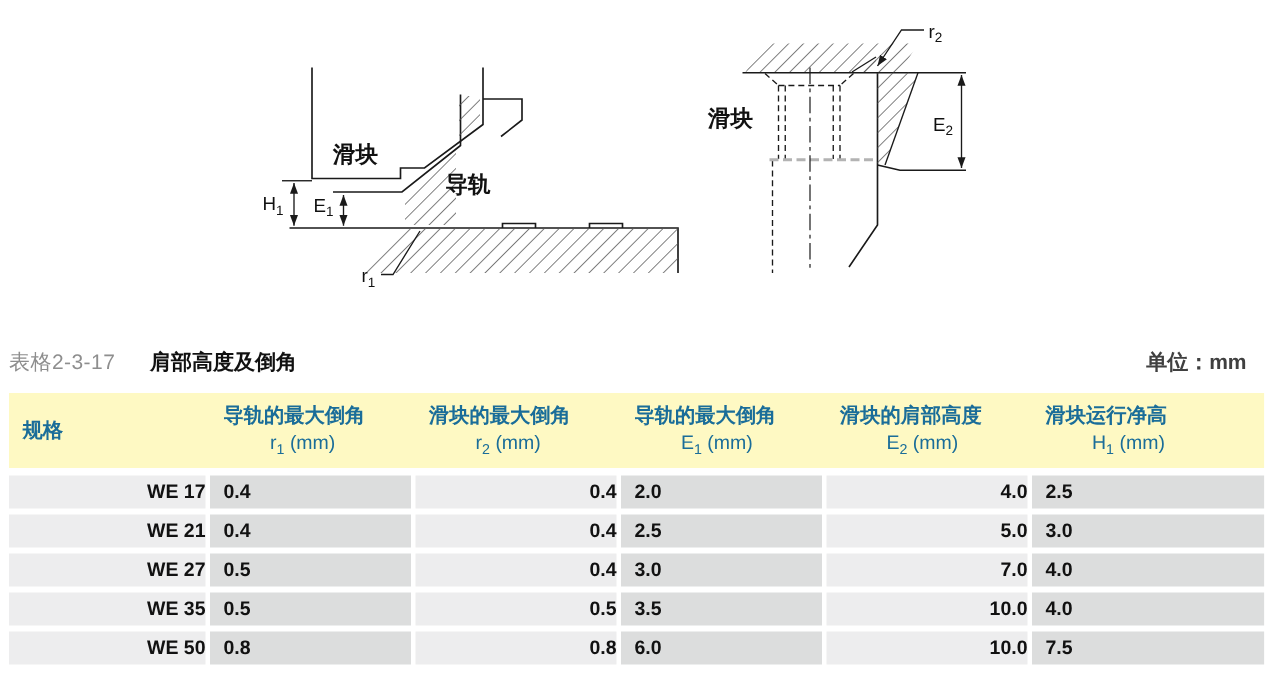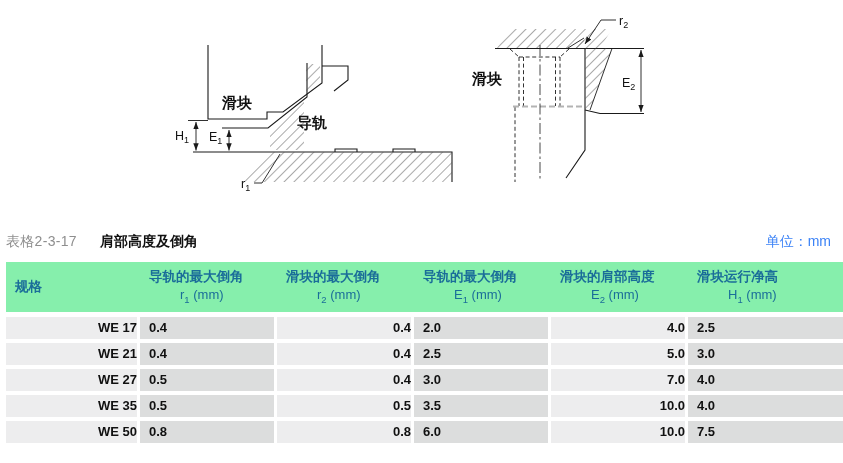--- a/index.html
+++ b/index.html
@@ -4,25 +4,25 @@
 <style>
   html,body{margin:0;padding:0;background:#fff;}
   .page{position:relative;width:843px;height:463px;background:#fff;overflow:hidden;
         font-family:"Liberation Sans",sans-serif;color:#111;}
   svg text{font-family:"Liberation Sans","DejaVu Sans",sans-serif;}
 
   
   .caption{position:absolute;top:233px;left:0;width:100%;height:22px;font-size:14px;}
   .caption .tag{position:absolute;left:6px;top:0;color:#8e8e8e;letter-spacing:.3px;}
   .caption .title{position:absolute;left:100px;top:0;color:#111;font-weight:bold;}
-  .caption .unit{position:absolute;right:12px;top:0;color:#3b82f6;font-weight:400;}
+  .caption .unit{position:absolute;right:12px;top:0;color:#404040;font-weight:700;}
 
   
   .gtable{position:absolute;top:262px;left:6px;width:837px;}
-  .thead{background:#86efac;height:50px;display:grid;
+  .thead{background:#fef9c3;height:50px;display:grid;
          grid-template-columns:131px 134px 134px 134px 134px auto;column-gap:3px;}
   .thead .hcell{padding:6px 4px 0 9px;color:#1a6d99;line-height:18px;}
   .thead .hcell.first{display:flex;align-items:center;padding-top:0;}
   .hl1{font-weight:bold;font-size:13.5px;white-space:nowrap;}
   .hl2{font-size:13px;white-space:nowrap;margin-left:31px;}
   .hl2 sub{font-size:9.5px;}
   .tbody{display:grid;grid-template-columns:131px 134px 134px 134px 134px auto;
          column-gap:3px;row-gap:4px;margin-top:5px;}
   .cell{height:22px;line-height:22px;padding-left:9px;font-size:13px;font-weight:bold;
         color:#111;white-space:nowrap;}

